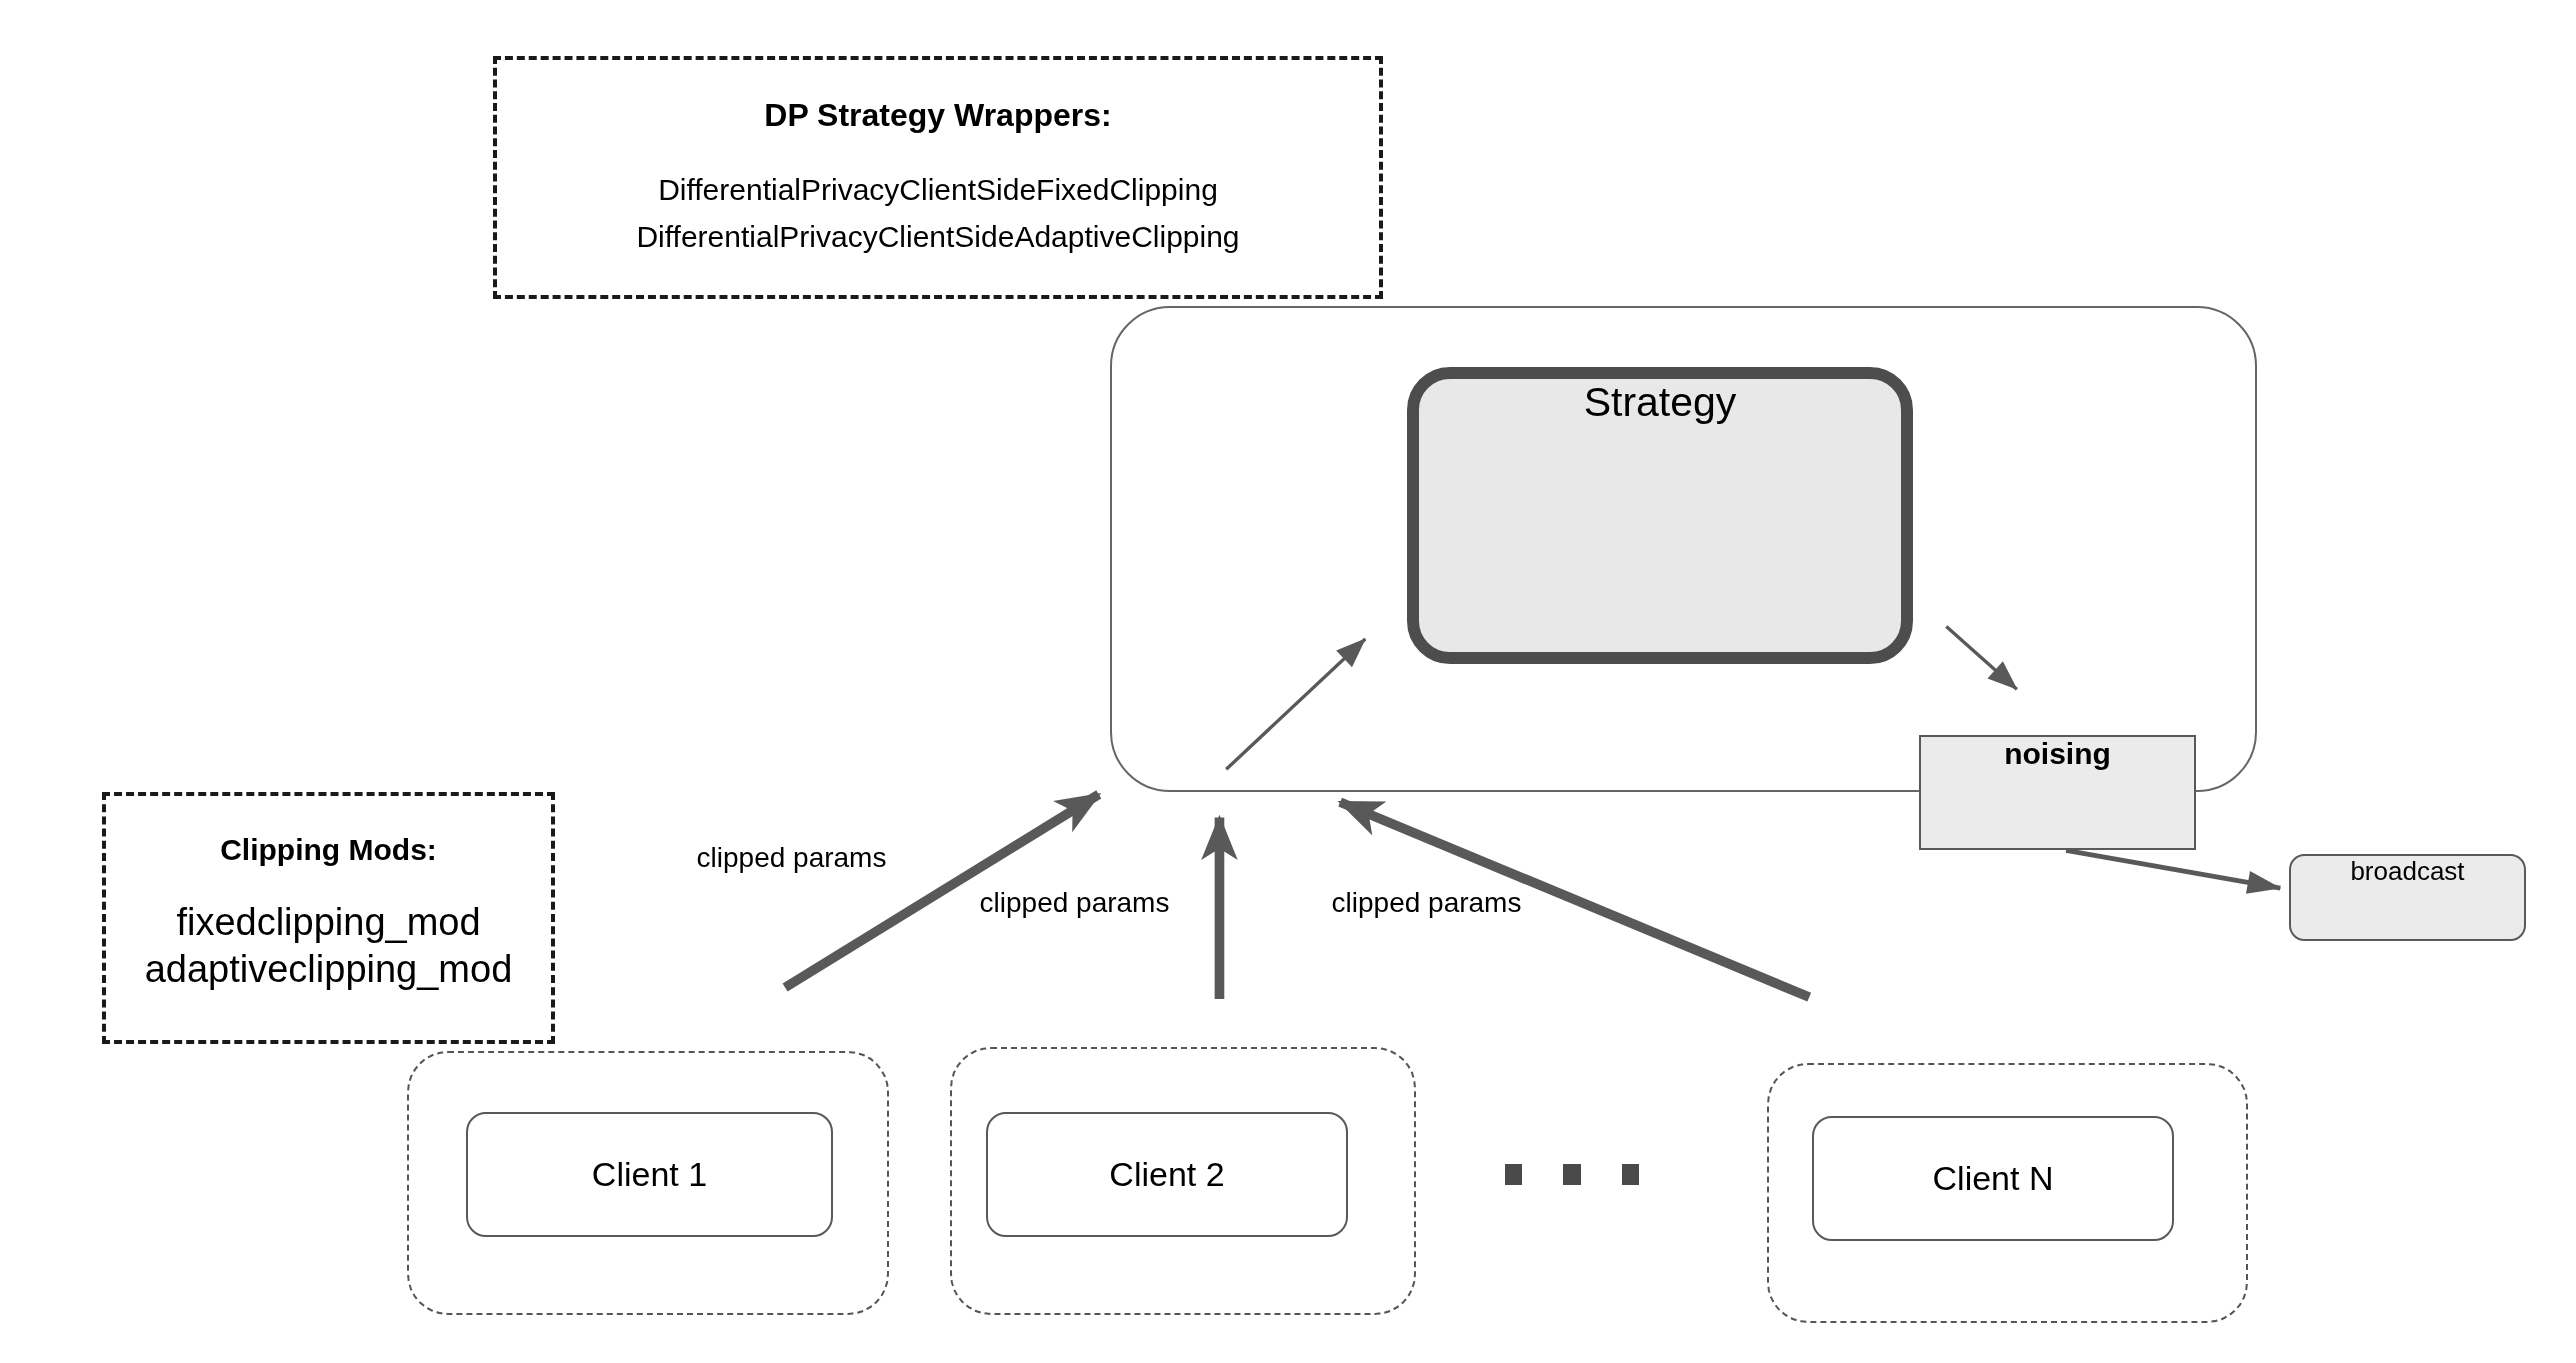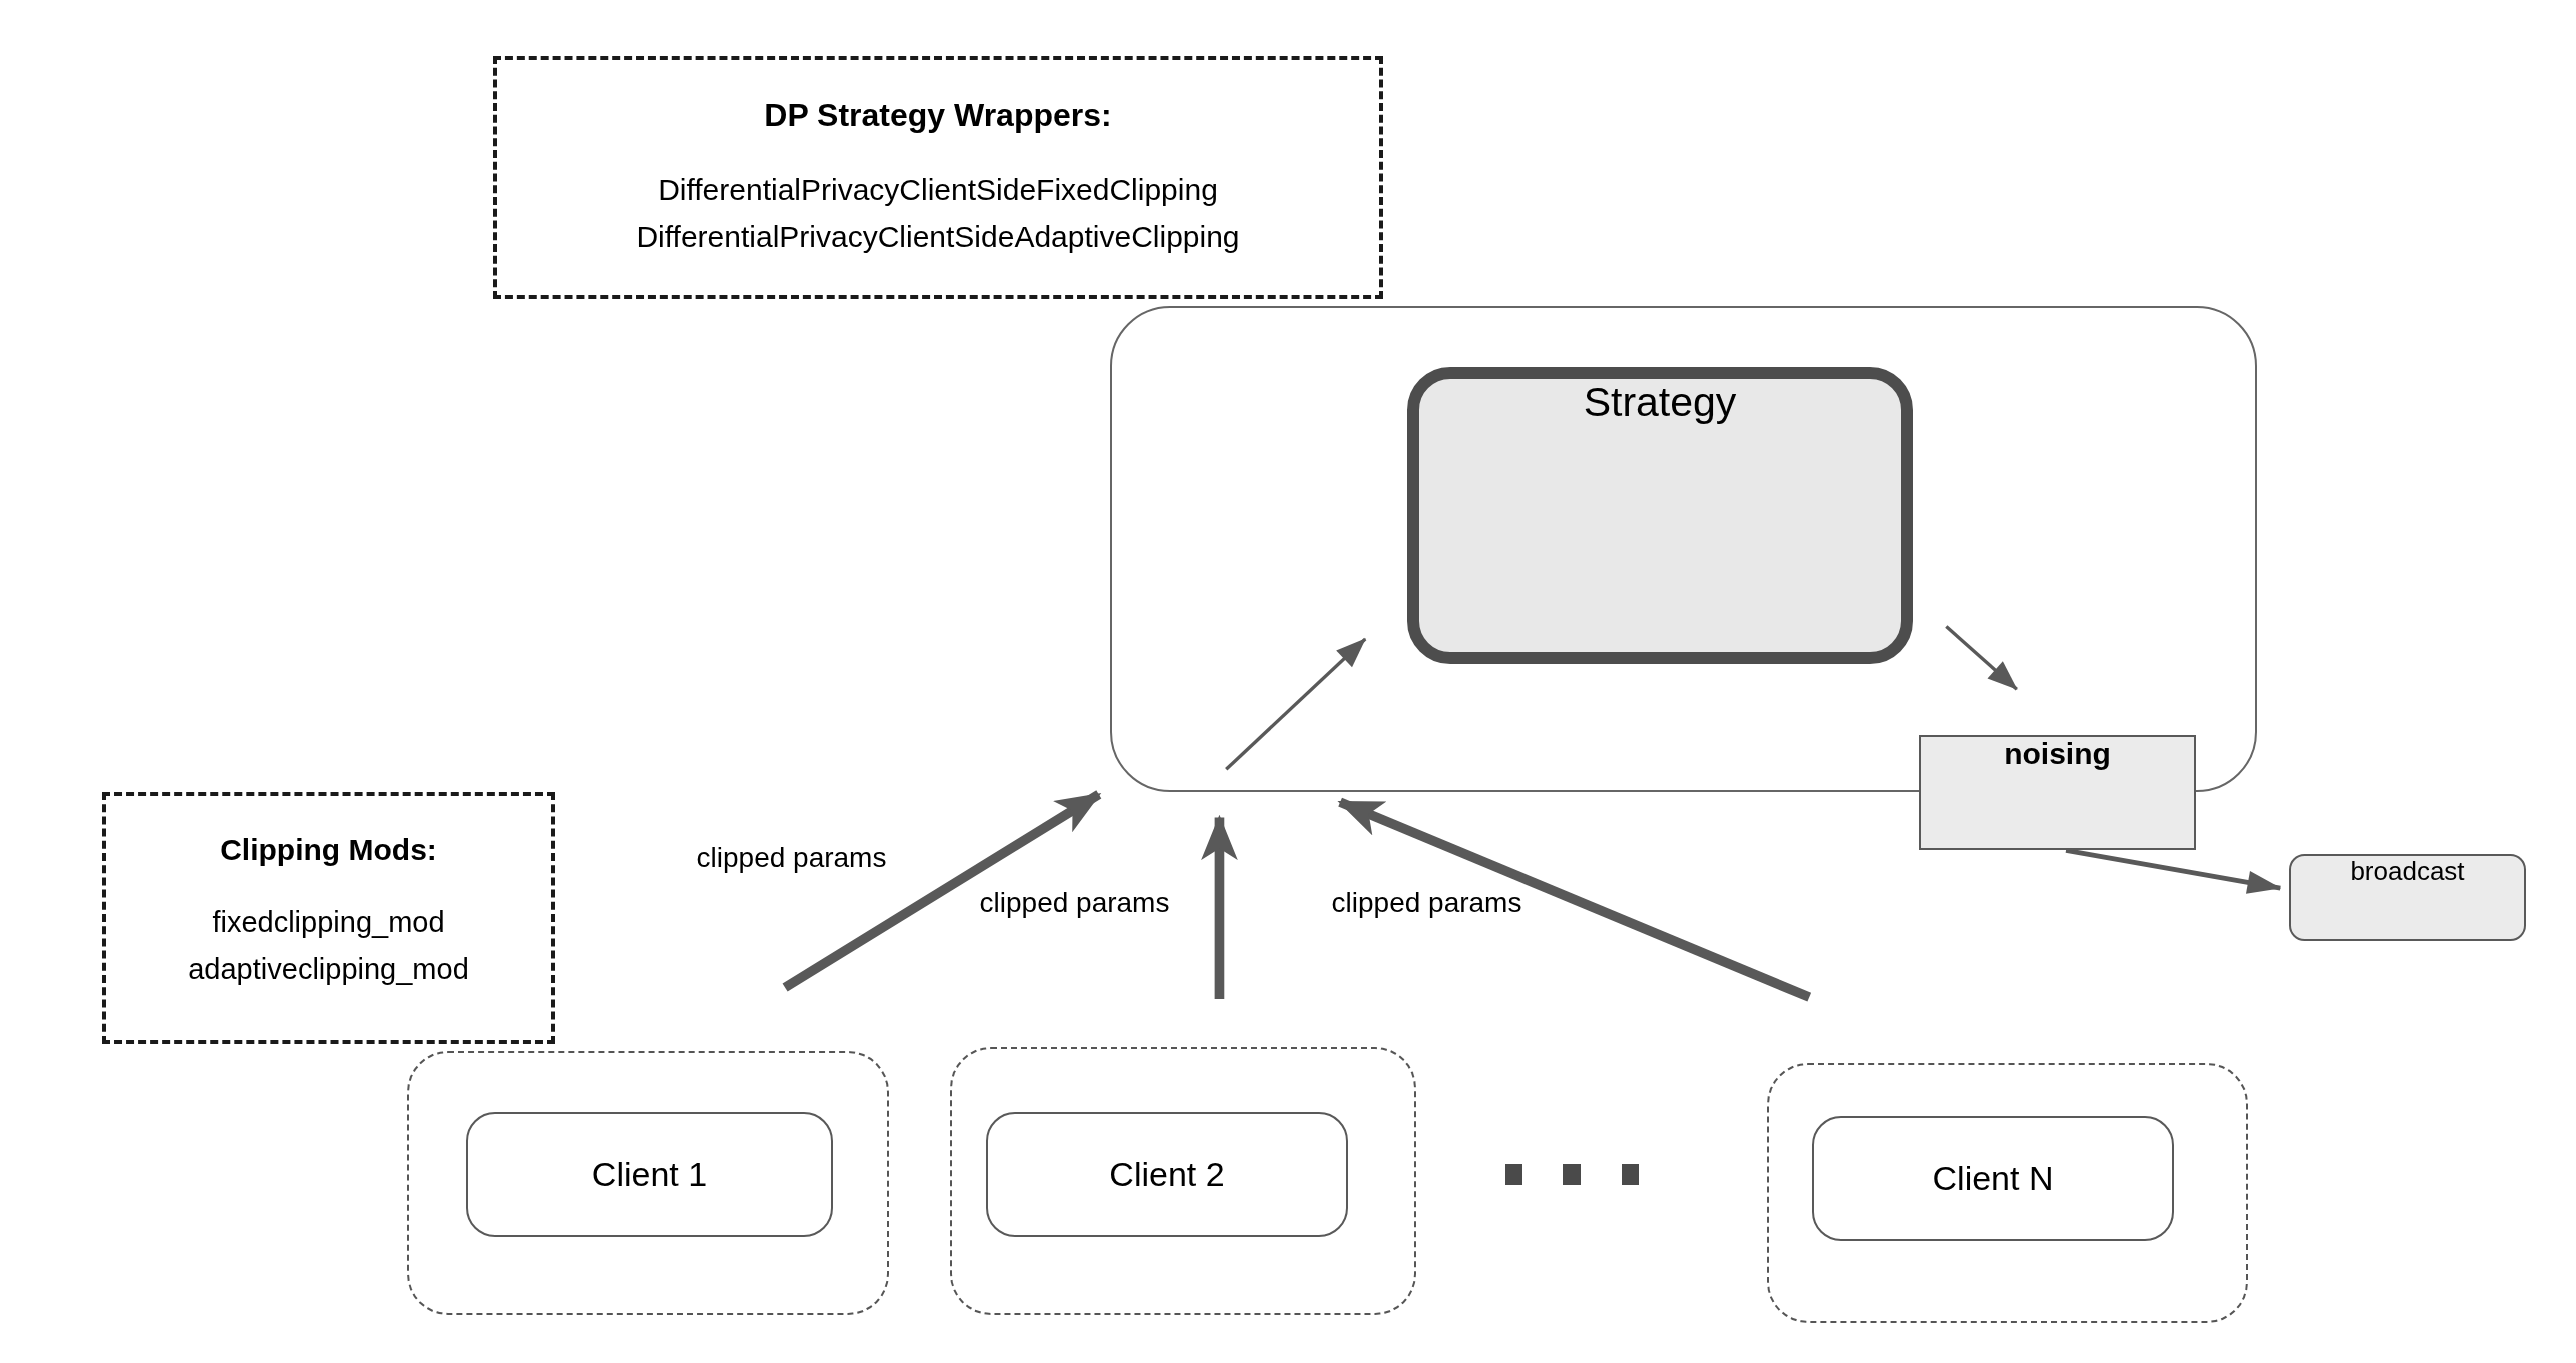--- a/index.html
+++ b/index.html
@@ -7,21 +7,21 @@
   #canvas{position:relative;width:2576px;height:1363px;background:#ffffff;overflow:hidden}
   .abs{position:absolute;box-sizing:border-box}
 
   
   .note-box{border:4.8px dashed #1a1a1a;text-align:center;background:transparent;z-index:2}
   #dp-wrappers{left:493px;top:56px;width:890px;height:243px}
   #clipping-mods{left:102px;top:792px;width:453px;height:252px}
   .note-title{font-weight:bold;font-size:32px;margin-top:37px}
   #clipping-mods .note-title{font-size:30px}
   .note-items{margin-top:32px;font-size:30px;line-height:47px}
-  #clipping-mods .note-items{font-size:29px}
+  #clipping-mods .note-items{font-size:38px}
 
   
   #server-box{left:1110px;top:306px;width:1147px;height:486px;border:2.9px solid #666666;
               border-radius:60px;background:#ffffff;z-index:1}
 
   
   .shape{display:flex;align-items:flex-start;justify-content:center;background:#ebebeb}
   #strategy-box{left:1407px;top:367px;width:506px;height:297px;background:#e8e8e8;
                 border:12.6px solid #4d4d4d;border-radius:43px;font-size:41px;z-index:2}
   #pass-inner-box{left:1117px;top:510px;width:264px;height:111px;border:3.9px solid #595959;
@@ -30,21 +30,21 @@
   #noising-box{left:1919px;top:735px;width:277px;height:115px;border:2.9px solid #595959;
                font-size:30px;font-weight:bold;z-index:3}
   #broadcast-box{left:2289px;top:854px;width:237px;height:87px;border:2.9px solid #595959;
                  border-radius:15.4px;font-size:26px;z-index:3}
 
   
   .client-outer{border:2.9px dashed #555555;border-radius:41px;z-index:2}
   #client-1-outer{left:407px;top:1051px;width:482px;height:264px}
   #client-2-outer{left:950px;top:1047px;width:466px;height:268px}
   #client-n-outer{left:1767px;top:1063px;width:481px;height:260px}
-  .client-inner{background:#ffffff;border:2.9px solid #595959;border-radius:29px;
+  .client-inner{background:#ffffff;border:2.9px solid #595959;border-radius:20px;
                 display:flex;align-items:center;justify-content:center;font-size:34px;z-index:3}
   #client-1-inner{left:466px;top:1112px;width:367px;height:125px}
   #client-2-inner{left:986px;top:1112px;width:362px;height:125px}
   #client-n-inner{left:1812px;top:1116px;width:362px;height:125px}
 
   
   #dots{left:1505px;top:1164px;display:flex;gap:41px;z-index:2}
   .dot{width:17.4px;height:21px;background:#4a4a4a}
 
   

